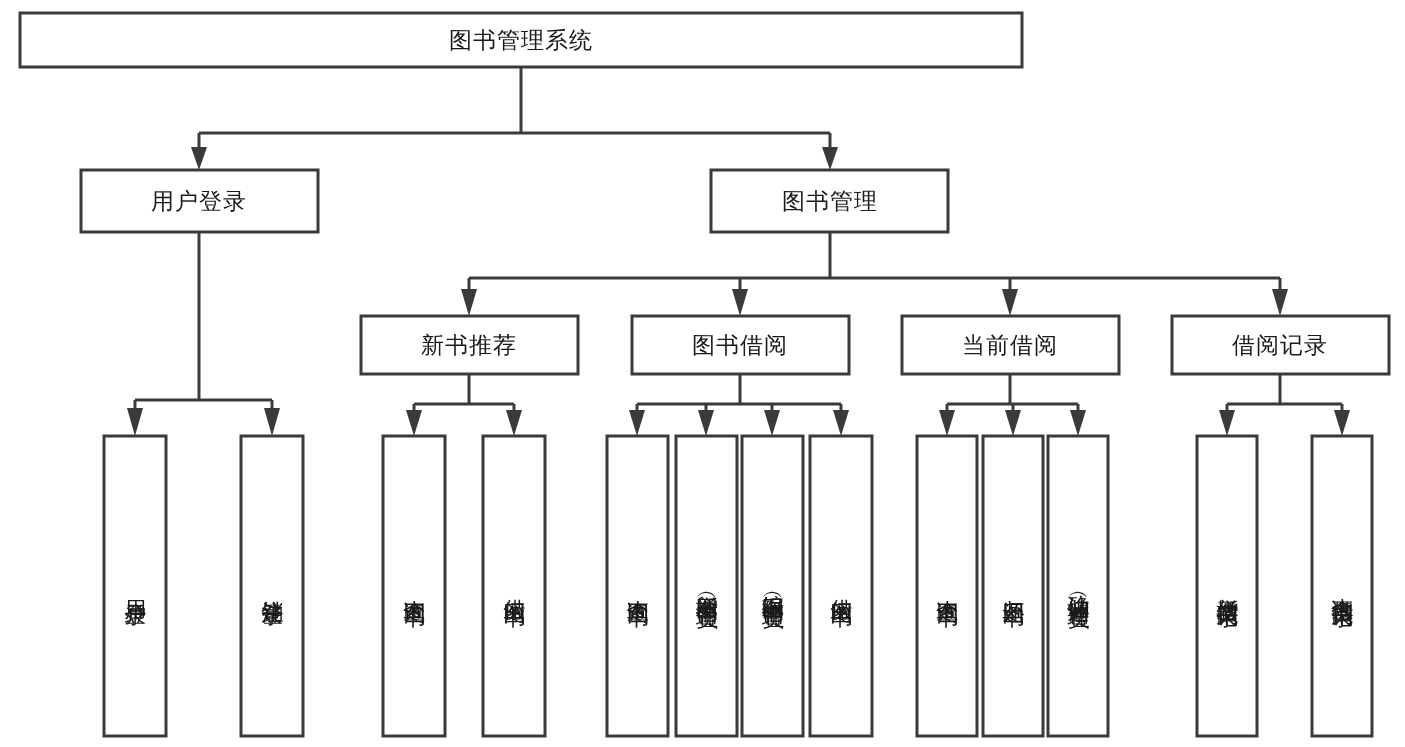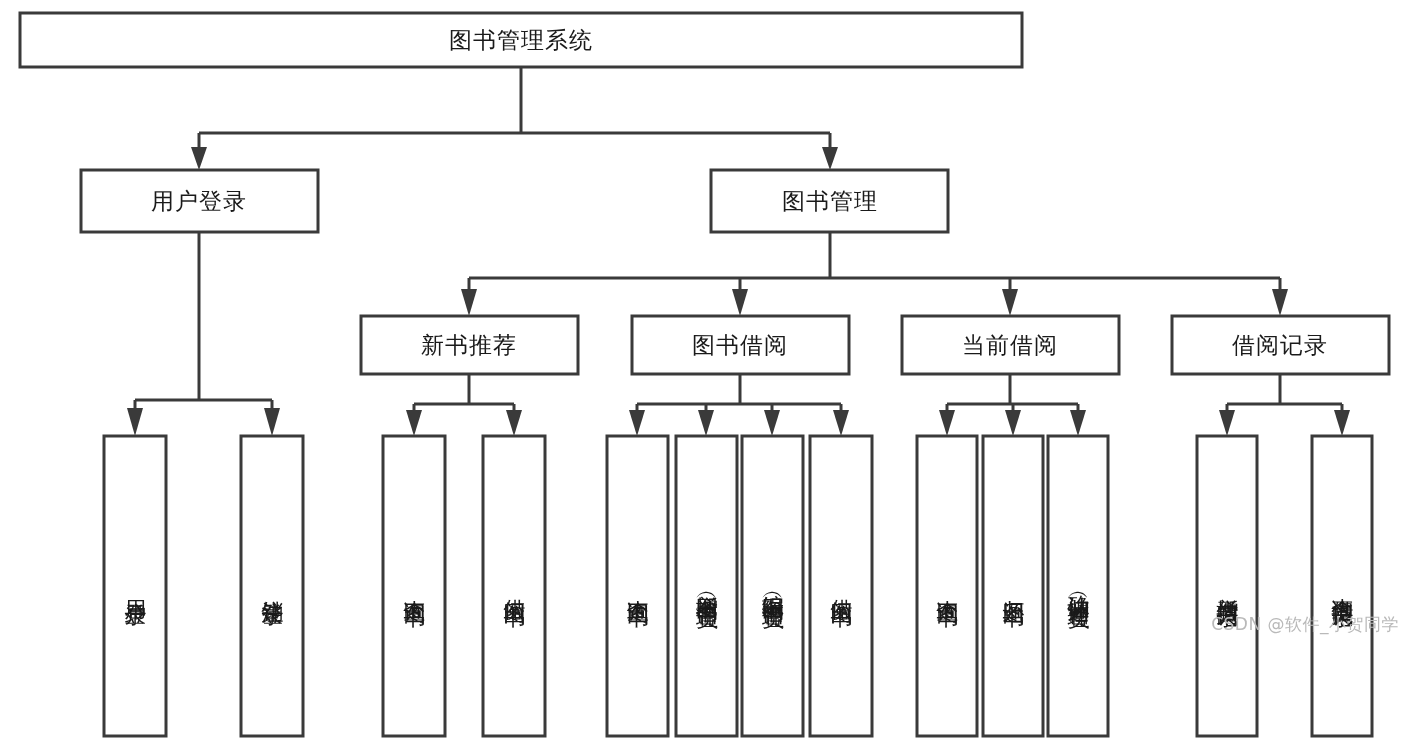--- a/index.html
+++ b/index.html
@@ -208,14 +208,13 @@
   <div class="node-label-v" style="left:607px; top:436px; width:61px; height:300px;">查询图书</div>
   <div class="node-label-v" style="left:676px; top:436px; width:61px; height:300px;">新增图书（管理员）</div>
   <div class="node-label-v" style="left:742px; top:436px; width:61px; height:300px;">编辑图书（管理员）</div>
   <div class="node-label-v" style="left:810px; top:436px; width:62px; height:300px;">借阅图书</div>
   <div class="node-label-v" style="left:917px; top:436px; width:60px; height:300px;">查询图书</div>
   <div class="node-label-v" style="left:983px; top:436px; width:60px; height:300px;">归还图书</div>
   <div class="node-label-v" style="left:1048px; top:436px; width:60px; height:300px;">确认归还（管理员）</div>
   <div class="node-label-v" style="left:1197px; top:436px; width:60px; height:300px;">新增借阅记录</div>
   <div class="node-label-v" style="left:1312px; top:436px; width:60px; height:300px;">查询借阅记录</div>
 
-  <div class="watermark">CSDN @软件_小贺同学</div>
 </div>
 
 </body></html>

